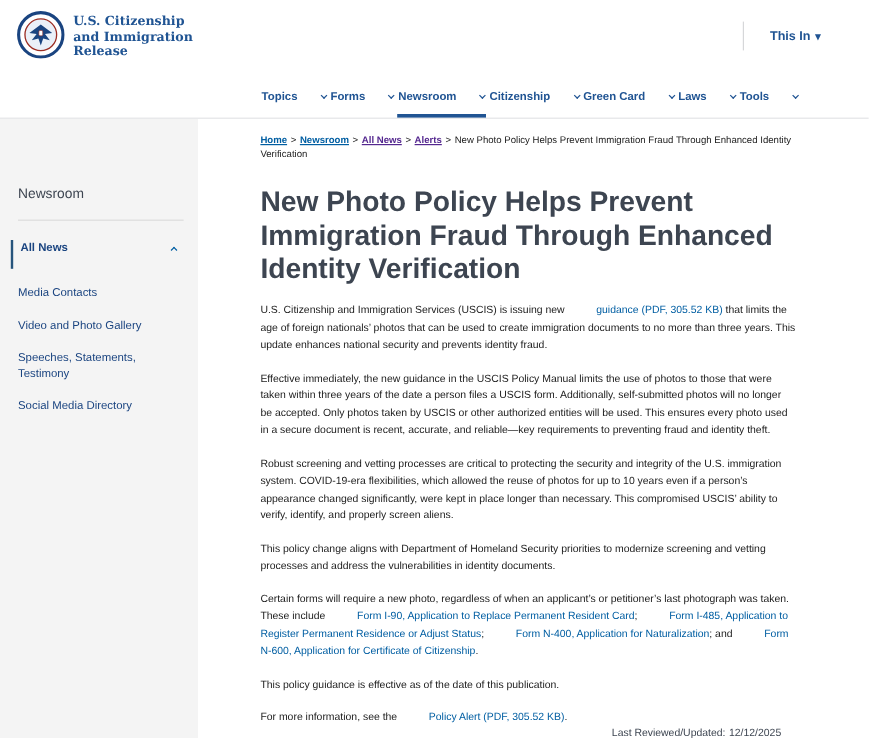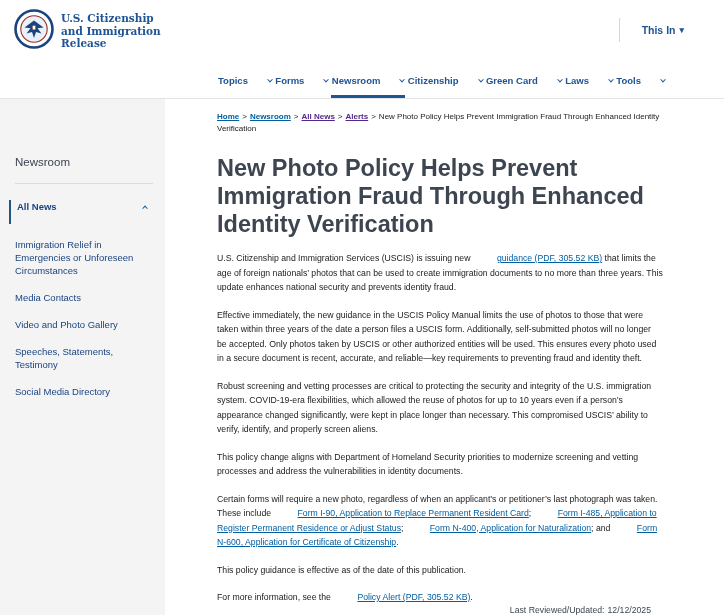--- a/index.html
+++ b/index.html
@@ -47,21 +47,21 @@
   .crumb-link { color:#005ea2; text-decoration:underline; cursor:pointer; font-weight:700; }
   .crumb-link.visited { color:#54278f; }
   .crumb-sep { margin:0 3px; color:#1b1b1b; }
 
   
   .page-title { margin-top:19px; font-size:23.5px; line-height:28px; font-weight:700;
     color:#3d4551; }
   .release-date { margin-top:17px; font-size:8.7px; color:#1b1b1b; }
   .release-date .val { margin-left:3px; }
   .article-body p { margin-top:13px; font-size:8.7px; line-height:14.5px; color:#1b1b1b; }
-  .body-link { color:#005ea2; text-decoration:underline; cursor:pointer;padding-left:24px; }
+  .body-link { color:#005ea2; cursor:pointer;padding-left:24px; }
   .last-reviewed { position:absolute; right:73px; bottom:10px; font-size:8.7px; color:#3d4551; }
   .last-reviewed .val { margin-left:3px; }
 </style>
 </head>
 <body>
 
 <div class="header">
   <div class="logo-row">
     <svg class="seal" viewBox="0 0 40 40">
       <circle cx="20" cy="20" r="18.5" fill="#ffffff" stroke="#1a4480" stroke-width="2.6"></circle>
@@ -120,21 +120,20 @@
   <aside class="sidebar">
     <div class="sidebar-heading">Newsroom</div>
     <hr class="sidebar-rule">
     <div class="side-group">
       <div class="group-header">
         <span>All News</span>
         <span class="chev up"></span>
       </div>
     </div>
     <div id="side-links">
-        <div class="side-link">Immigration Relief in Emergencies or Unforeseen Circumstances</div>
         <div class="side-link">Media Contacts</div>
         <div class="side-link">Video and Photo Gallery</div>
         <div class="side-link">Speeches, Statements, Testimony</div>
         <div class="side-link">Social Media Directory</div>
       </div>
   </aside>
 
   <main class="main">
     <div class="breadcrumb" id="breadcrumb"><a class="crumb-link">Home</a><span class="crumb-sep">&gt;</span><a class="crumb-link">Newsroom</a><span class="crumb-sep">&gt;</span><a class="crumb-link visited">All News</a><span class="crumb-sep">&gt;</span><a class="crumb-link visited">Alerts</a><span class="crumb-sep">&gt;</span><span class="crumb-current">New Photo Policy Helps Prevent Immigration Fraud Through Enhanced Identity Verification</span></div>
 

